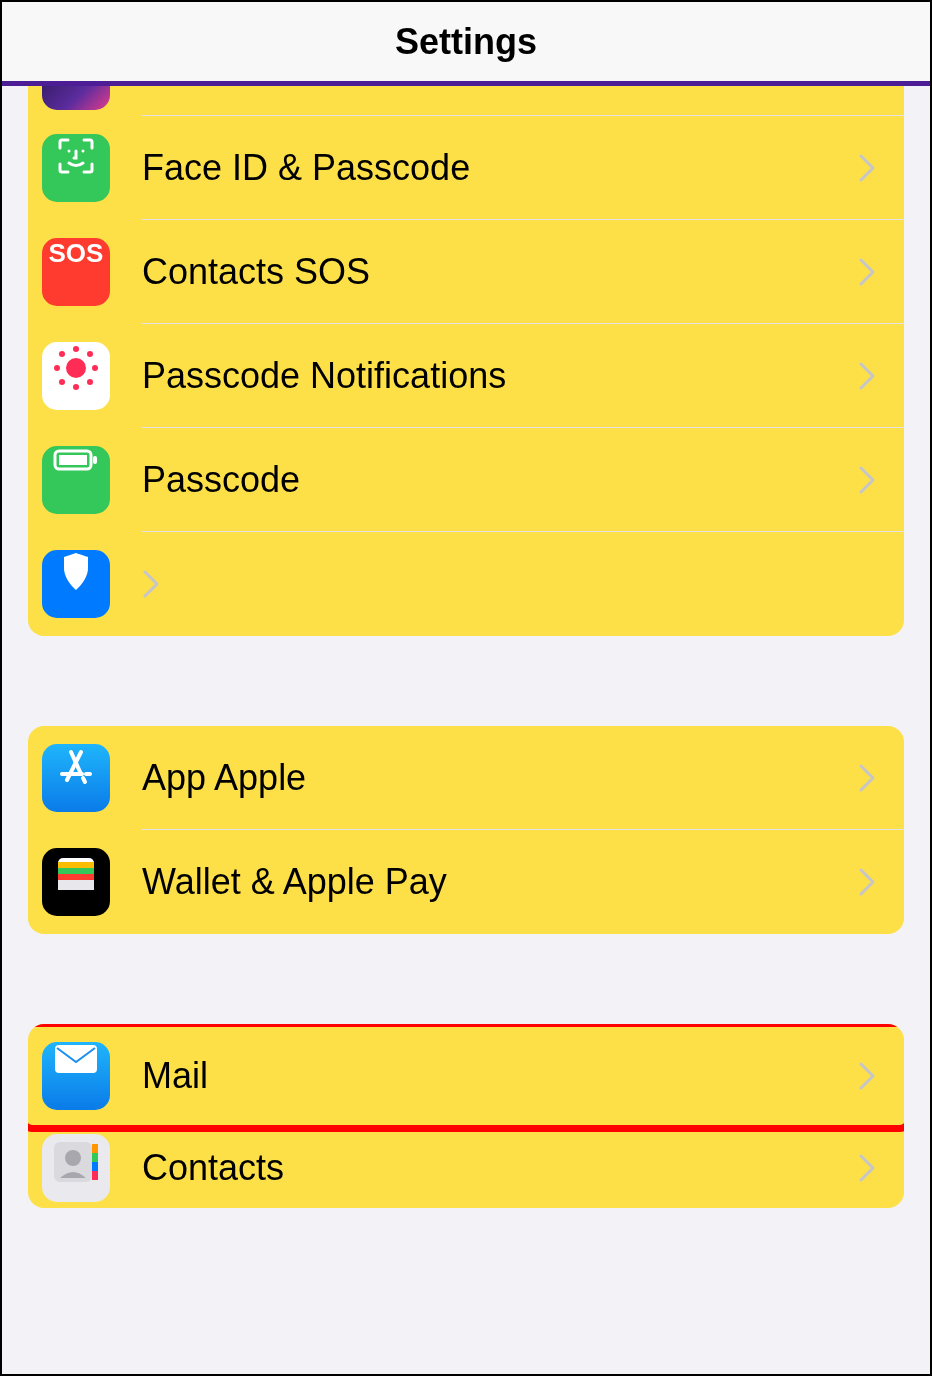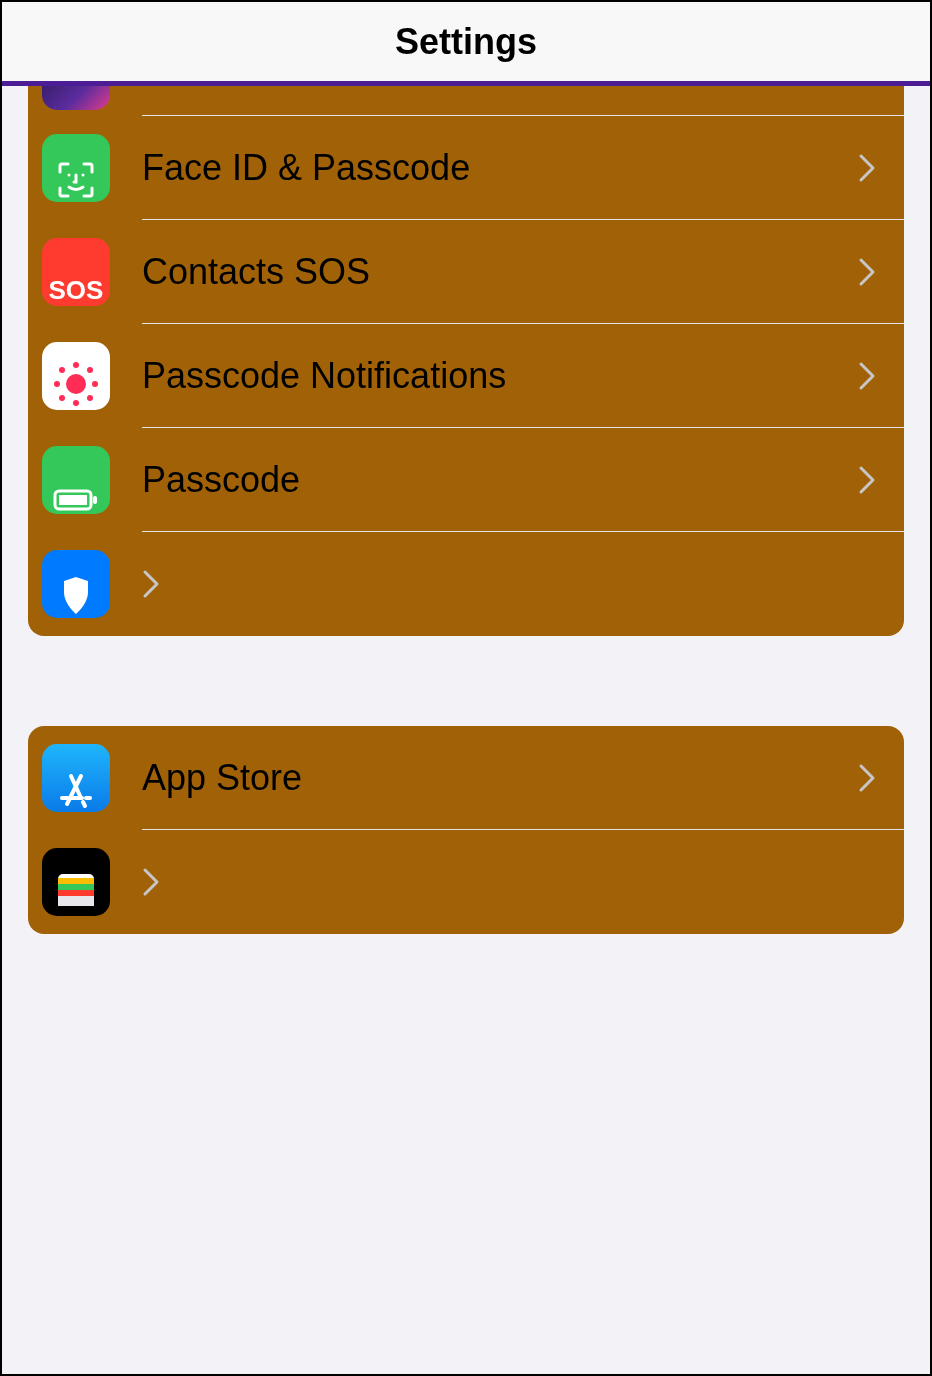--- a/index.html
+++ b/index.html
@@ -21,40 +21,40 @@
   }
   .header-title {
     font-size: 36px;
     font-weight: 600;
     color: #000;
   }
   .content {
     padding: 0 26px;
   }
   .group {
-    background: #a16207;
+    background: #fde047;
     border-radius: 16px;
     overflow: hidden;
   }
   .group.first { margin-top: 0; border-radius: 0 0 16px 16px; }
   .group.g2 { margin-top: 90px; }
   .group.g3 { margin-top: 90px; }
   .row {
     display: flex;
     align-items: center;
     height: 104px;
     padding-left: 14px;
     position: relative;
   }
   .row.partial-top { height: 30px; }
   .row .icon-wrap {
     width: 68px; height: 68px;
     border-radius: 15px;
     flex-shrink: 0;
-    display: flex; align-items: flex-end; justify-content: center;
+    display: flex; align-items: flex-start; justify-content: center;
     margin-right: 32px;
   }
   .row .label {
     font-size: 36px;
     color: #000;
     flex: 1;
   }
   .row .chev {
     margin-right: 28px;
     color: #c6c6c8;
@@ -190,46 +190,82 @@
         <svg width="44" height="44" viewBox="0 0 44 44">
             <g stroke="#fff" stroke-width="4" stroke-linecap="round" fill="none">
           <path d="M17 8 L27 30"></path>
               <path d="M27 8 L13 36"></path>
               <path d="M8 30 H28"></path>
               <path d="M32 30 H36"></path>
               <path d="M29 34 L31 38"></path>
         </g>
           </svg>
       </div>
-      <div class="label">App Store</div>
+      <div class="label">App Apple</div>
       <div class="chev">
         <svg width="18" height="30" viewBox="0 0 18 30">
             <path d="M3 3 L15 15 L3 27" fill="none" stroke="currentColor" stroke-width="3" stroke-linecap="round" stroke-linejoin="round"></path>
           </svg>
       </div>
       <div class="sep"></div>
     </div>
 
     <div class="row">
       <div class="icon-wrap" style="background:#000">
         <svg width="52" height="52" viewBox="0 0 52 52">
           <rect x="8" y="10" width="36" height="32" rx="5" fill="#fff"></rect>
           <rect x="8" y="14" width="36" height="6" fill="#fbbc04"></rect>
           <rect x="8" y="20" width="36" height="6" fill="#34c759"></rect>
           <rect x="8" y="26" width="36" height="6" fill="#ff3b30"></rect>
           <rect x="8" y="32" width="36" height="10" rx="0" fill="#e8e8ec"></rect>
         </svg>
       </div>
+      <div class="label">Wallet &amp; Apple Pay</div>
       <div class="chev">
         <svg width="18" height="30" viewBox="0 0 18 30">
             <path d="M3 3 L15 15 L3 27" fill="none" stroke="currentColor" stroke-width="3" stroke-linecap="round" stroke-linejoin="round"></path>
           </svg>
       </div>
     </div>
   </div>
 
   <div class="group g3">
 
 
-
+    <div class="row" style="position:relative">
+      <div class="icon-wrap" style="background:linear-gradient(180deg,#1fb5fc,#0a7be8)">
+        <svg width="48" height="34" viewBox="0 0 48 34">
+          <rect x="3" y="3" width="42" height="28" rx="4" fill="#fff"></rect>
+          <path d="M5 6 L24 20 L43 6" fill="none" stroke="#1a8ff0" stroke-width="2"></path>
+        </svg>
+      </div>
+      <div class="label">Mail</div>
+      <div class="chev">
+        <svg width="18" height="30" viewBox="0 0 18 30">
+            <path d="M3 3 L15 15 L3 27" fill="none" stroke="currentColor" stroke-width="3" stroke-linecap="round" stroke-linejoin="round"></path>
+          </svg>
+      </div>
+      <div class="sep"></div>
+      <div class="highlight" style="left:-8px;right:-8px;top:-4px;bottom:-4px"></div>
+    </div>
+
+    <div class="row" style="height:80px">
+      <div class="icon-wrap" style="background:#e9e9ee">
+        <svg width="56" height="56" viewBox="0 0 56 56">
+          <rect x="6" y="8" width="38" height="40" rx="6" fill="#d9d9de"></rect>
+          <circle cx="25" cy="24" r="8" fill="#a7a7ad"></circle>
+          <path d="M12 44 Q25 32 38 44 Z" fill="#a7a7ad"></path>
+          <rect x="44" y="10" width="6" height="9" fill="#ff9500"></rect>
+            <rect x="44" y="19" width="6" height="9" fill="#34c759"></rect>
+          <rect x="44" y="28" width="6" height="9" fill="#007aff"></rect>
+            <rect x="44" y="37" width="6" height="9" fill="#ff2d55"></rect>
+        </svg>
+      </div>
+      <div class="label">Contacts</div>
+      <div class="chev">
+        <svg width="18" height="30" viewBox="0 0 18 30">
+            <path d="M3 3 L15 15 L3 27" fill="none" stroke="currentColor" stroke-width="3" stroke-linecap="round" stroke-linejoin="round"></path>
+          </svg>
+      </div>
+    </div>
   </div>
 
 </div>
 
 </body></html>

